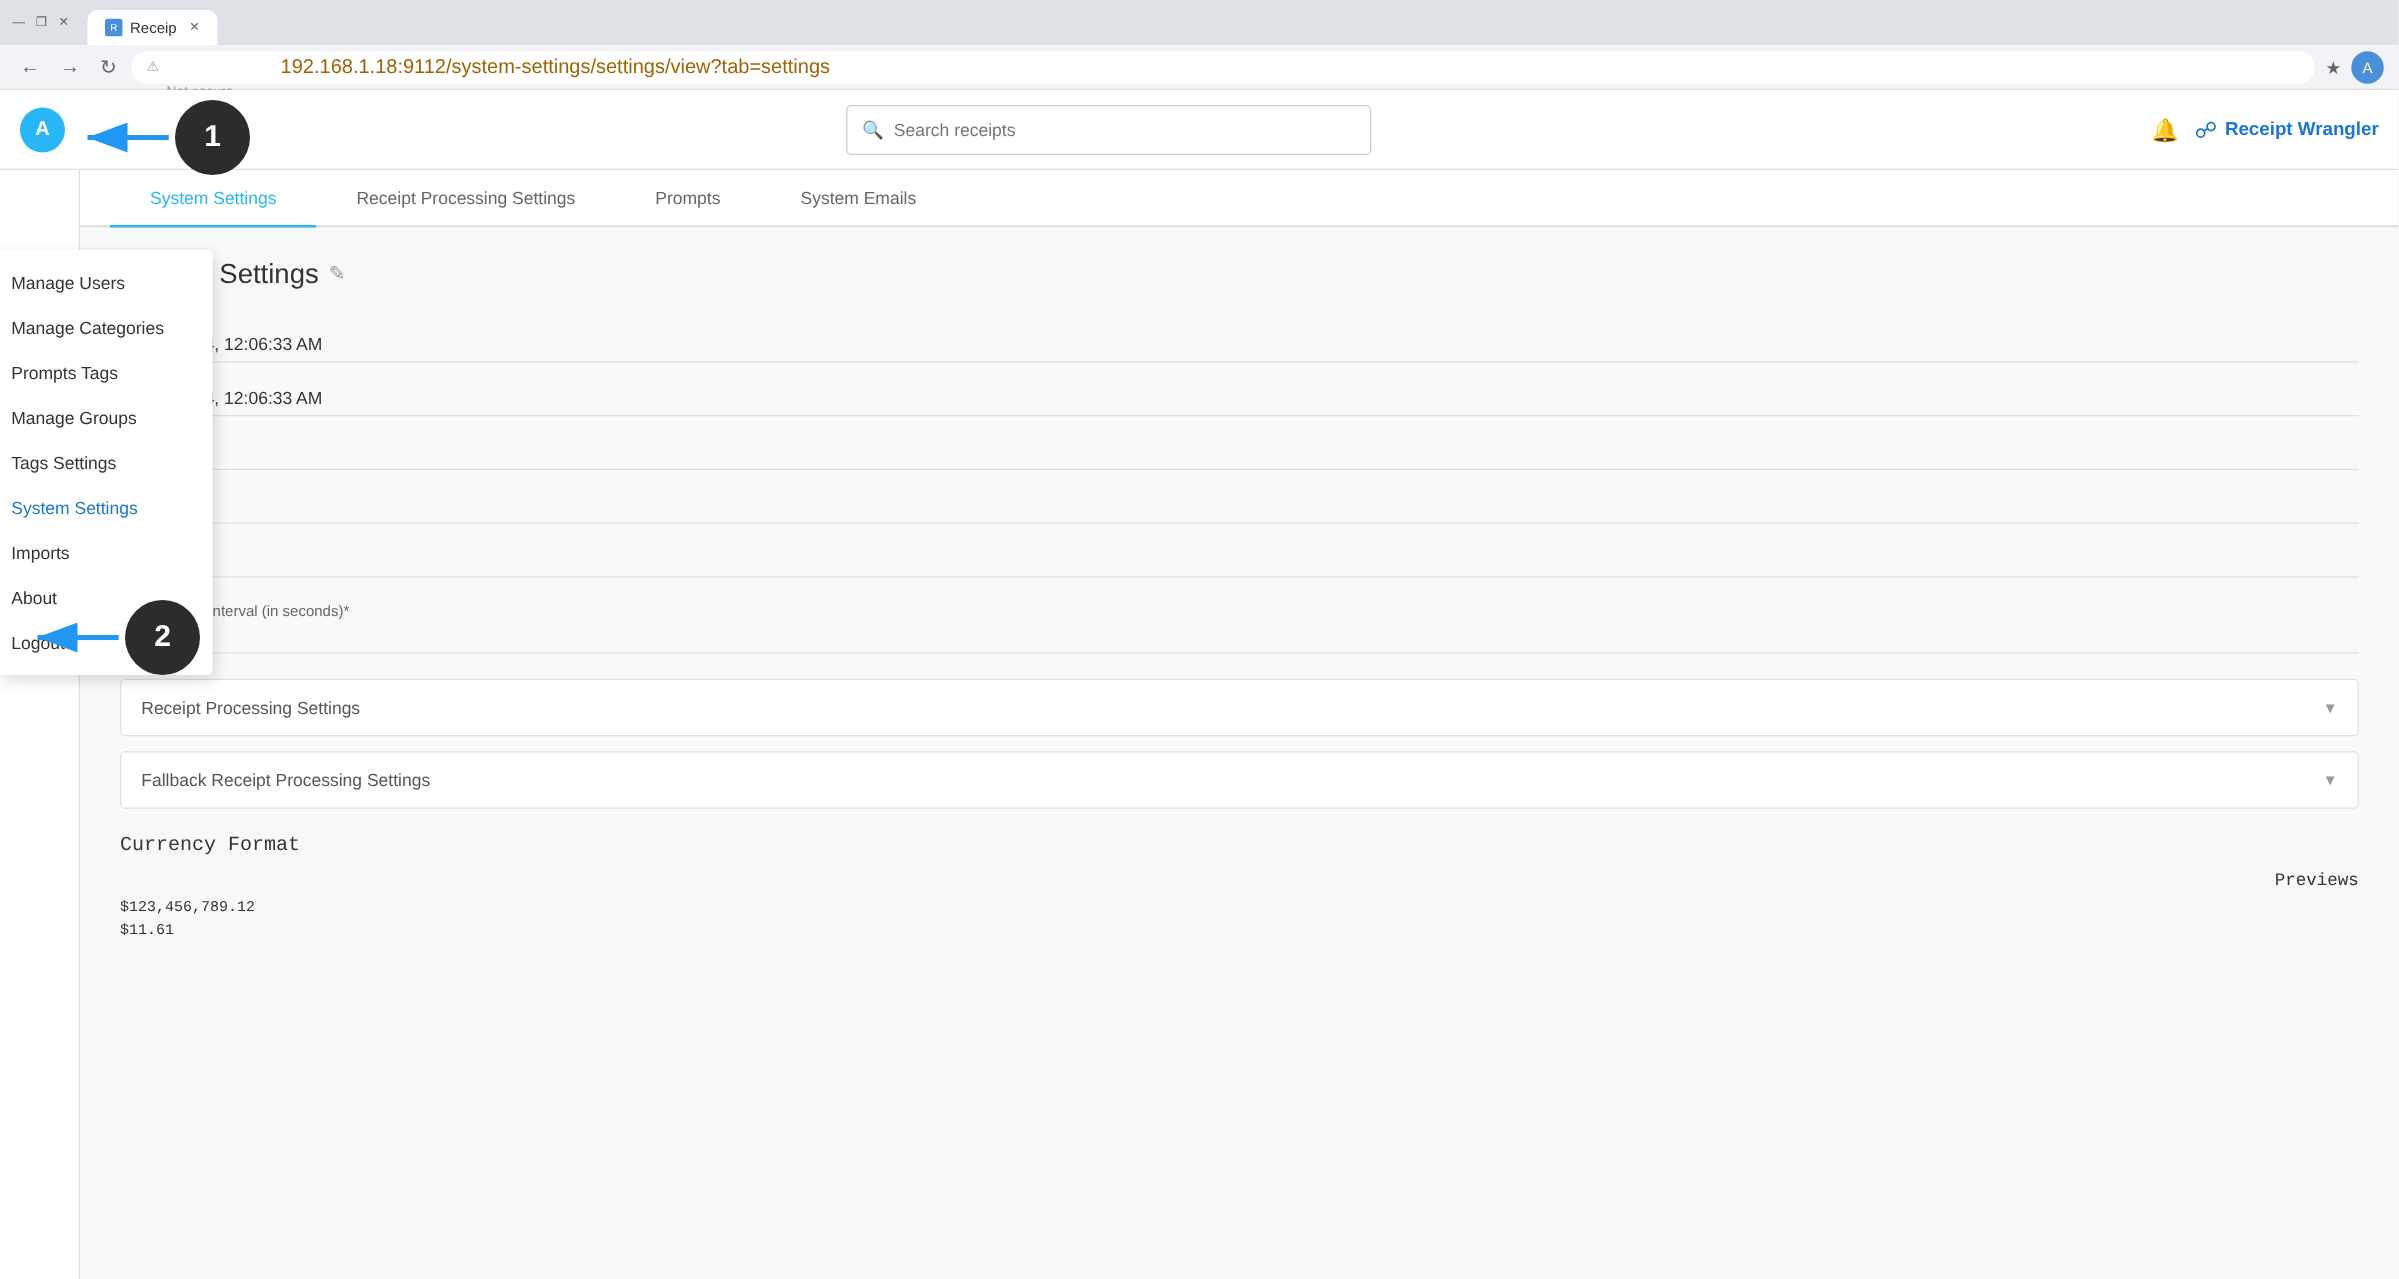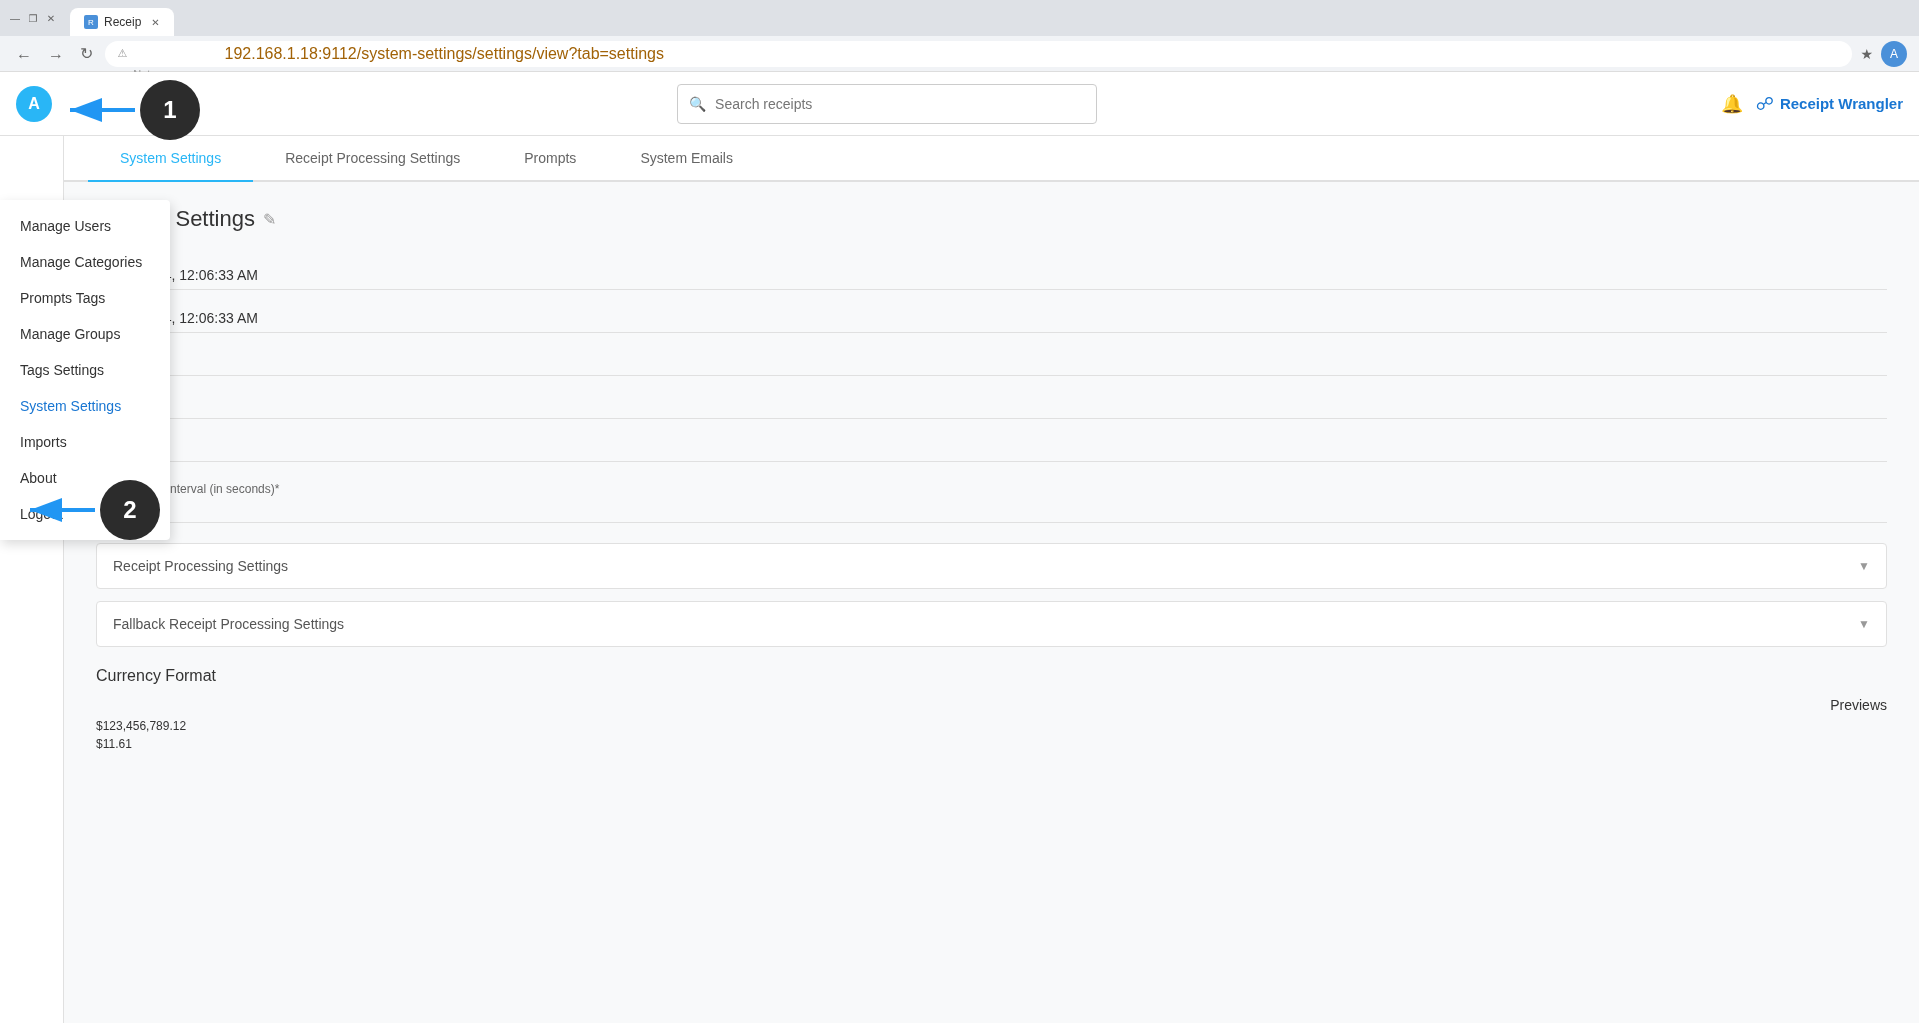--- a/index.html
+++ b/index.html
@@ -94,21 +94,21 @@
       position: absolute;
       top: 64px; left: 0;
       width: 170px;
       background: #fff;
       box-shadow: 2px 4px 12px rgba(0,0,0,0.15);
       border-radius: 0 4px 4px 0;
       z-index: 100;
       padding: 8px 0;
     }
     .menu-item {
-      padding: 10px 20px;
+      padding: 10px 9px;
       cursor: pointer;
       font-size: 14px;
       color: #333;
       display: block;
       white-space: nowrap;
     }
     .menu-item.active { color: #1976d2; }
 
     
     .main-content {
@@ -157,21 +157,21 @@
       align-items: center;
       justify-content: space-between;
     }
     .settings-section-title { font-size: 14px; color: #555; }
     .chevron { color: #999; font-size: 12px; }
 
     .field-group { margin-bottom: 20px; }
     .field-label { font-size: 12px; color: #666; margin-bottom: 4px; }
     .field-value { font-size: 14px; color: #333; border-bottom: 1px solid #e0e0e0; padding-bottom: 6px; }
 
-    .currency-section { margin-top: 20px; }
+    .currency-section { margin-top: 20px; font-family: Liberation Mono, monospace; }
     .currency-title { font-size: 16px; font-weight: 500; color: #333; margin-bottom: 12px; }
     .previews-title { font-size: 14px; font-weight: 500; color: #333; margin-bottom: 6px; text-align: right; }
     .preview-val { font-size: 12px; color: #333; margin-bottom: 4px; }
     .annotation-bubble {
       width: 60px; height: 60px; border-radius: 50%;
       background: #2c2c2c; color: white;
       display: flex; align-items: center; justify-content: center;
       font-size: 24px; font-weight: bold;
     }
 

